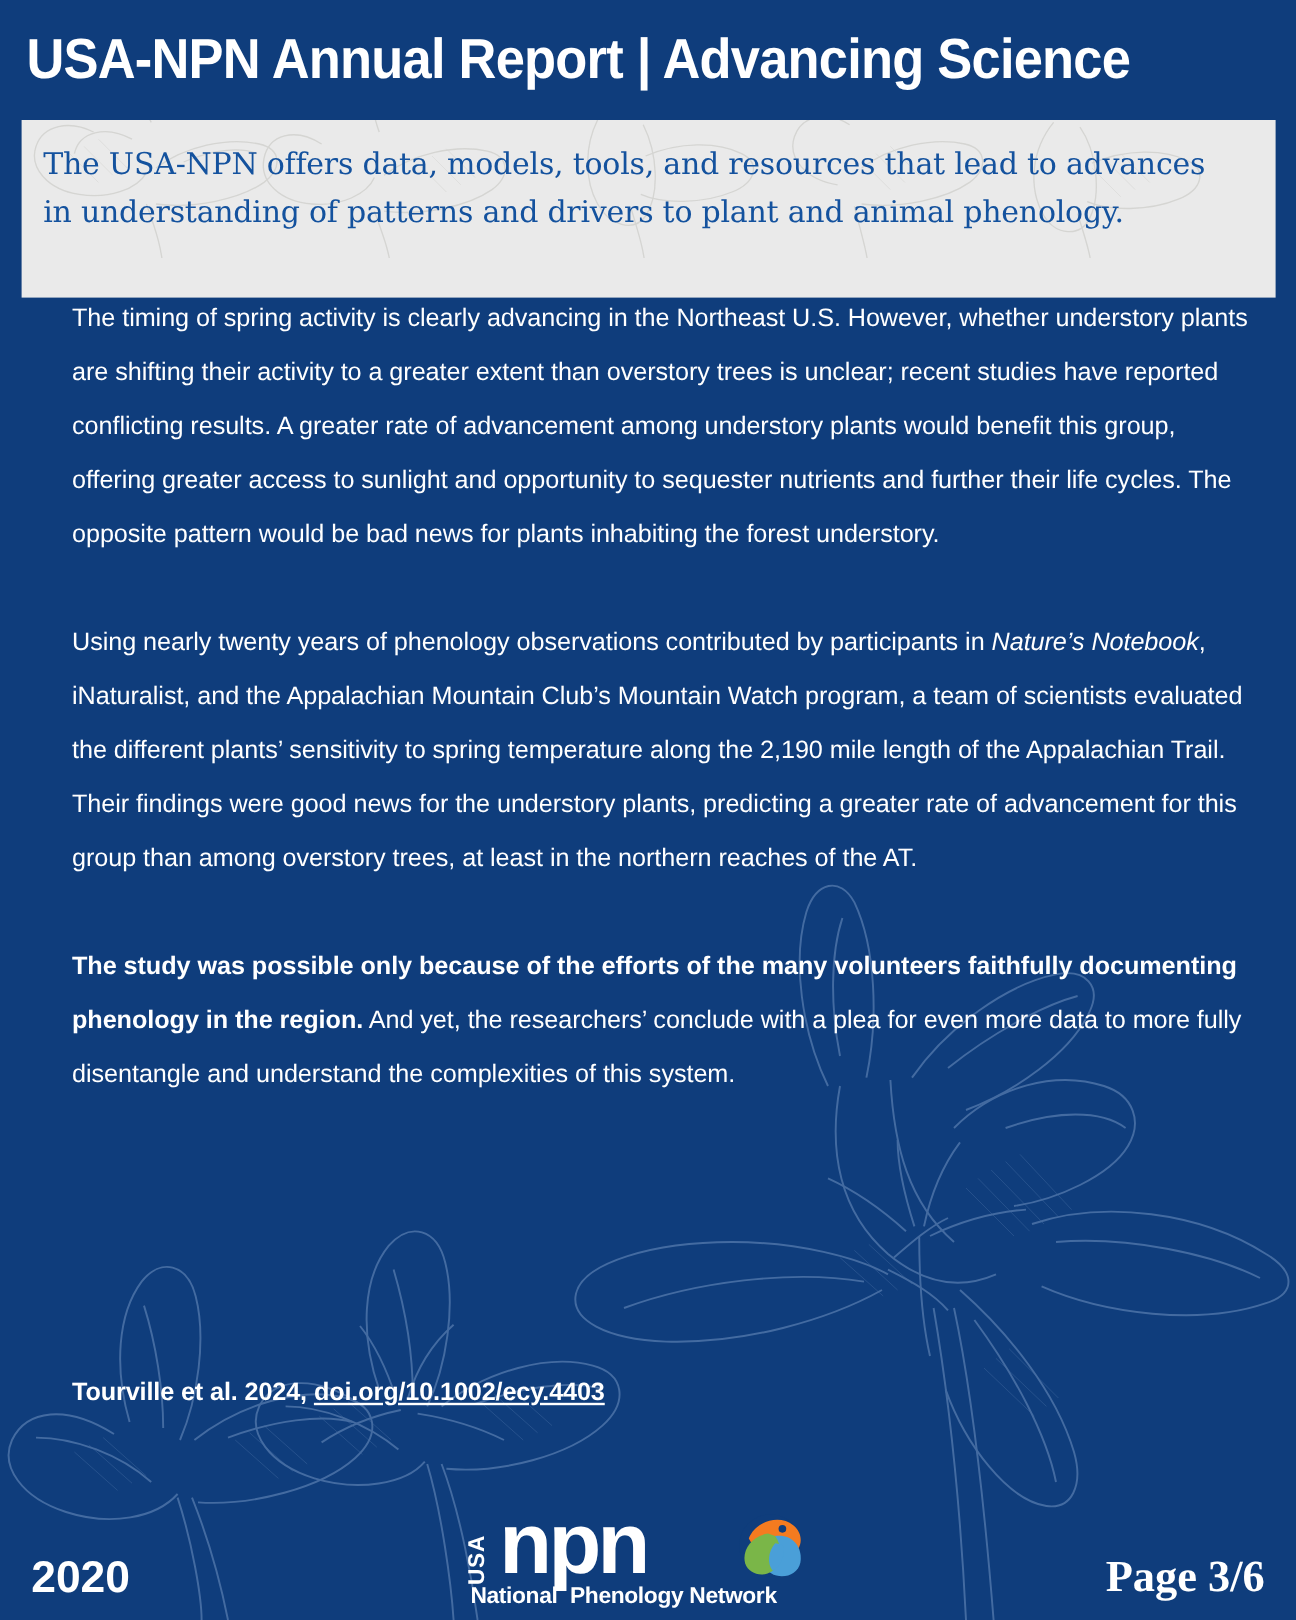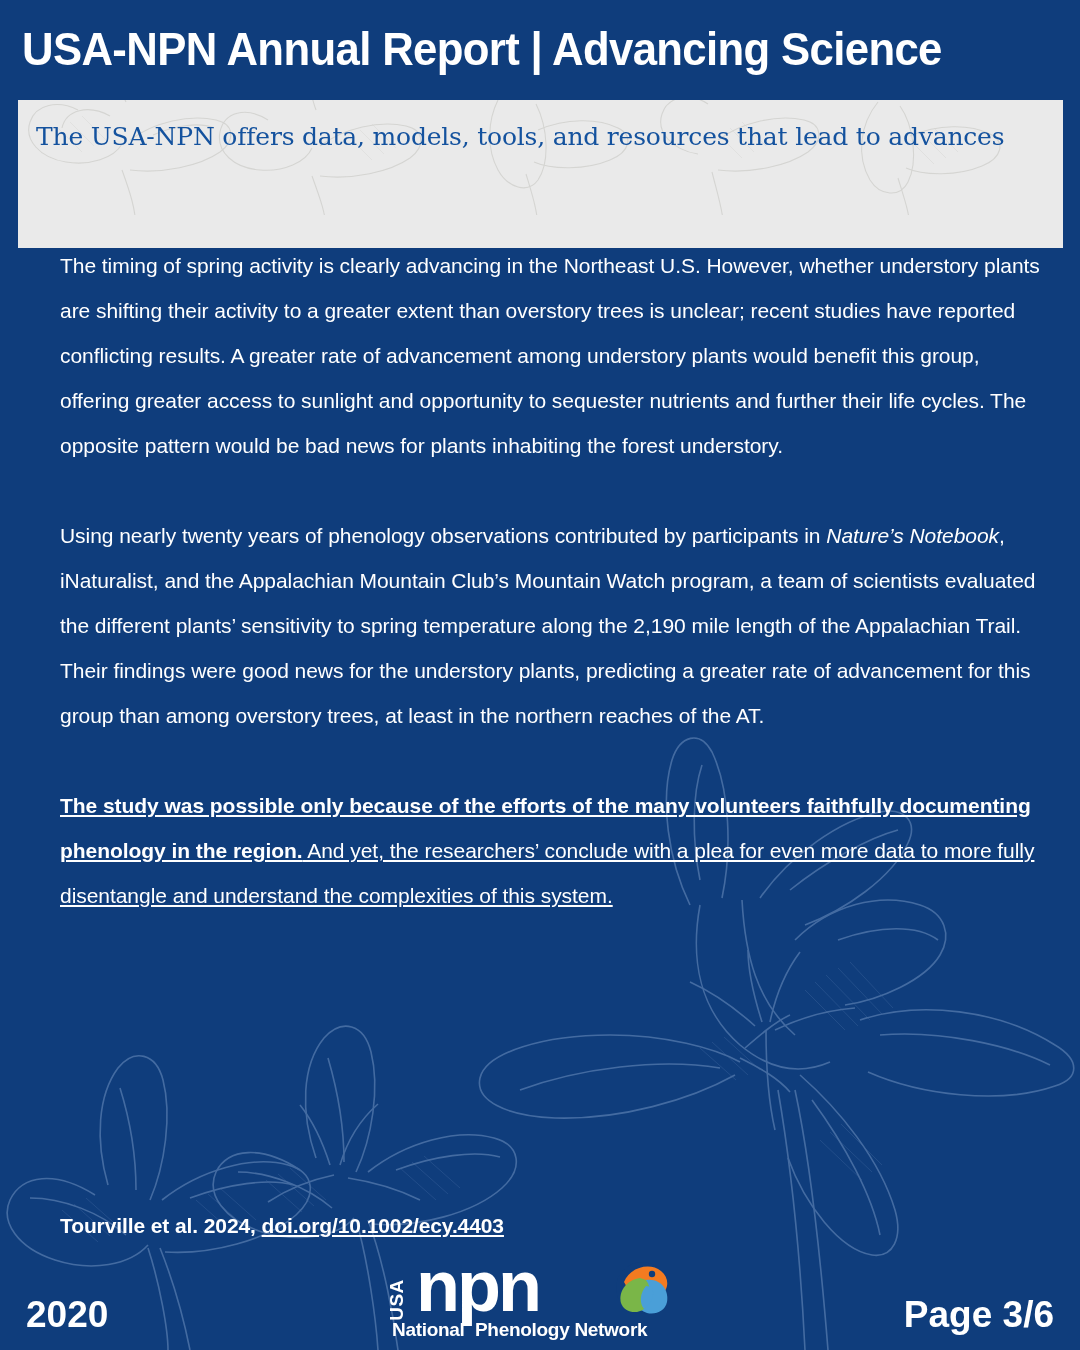--- a/index.html
+++ b/index.html
@@ -82,29 +82,29 @@
     z-index: 3;
     color: #ffffff;
     font-size: 21px;
     line-height: 45px;
     font-family: "Liberation Sans Narrow", "Liberation Sans", sans-serif;
     letter-spacing: -0.05px;
   }
   #body-copy p {
     margin: 0 0 45px 0;
   }
-  #body-copy p:last-of-type { margin-bottom: 0; text-decoration: underline; }
+  #body-copy p:last-of-type { margin-bottom: 0; }
   .em-italic { font-style: italic; }
   .lead-bold { font-weight: bold; }
 
   
   #citation {
     position: absolute;
     left: 60px;
-    top: 1214px;
+    top: 1149px;
     z-index: 3;
     color: #ffffff;
     font-size: 21px;
     font-weight: bold;
     font-family: "Liberation Sans Narrow", "Liberation Sans", sans-serif;
     letter-spacing: -0.1px;
   }
   #citation .doi-link {
     text-decoration: underline;
     color: #ffffff;
@@ -122,21 +122,21 @@
     font-family: "Liberation Sans Narrow", "Liberation Sans", sans-serif;
   }
   #footer-page {
     position: absolute;
     right: 26px;
     bottom: 14px;
     z-index: 4;
     color: #ffffff;
     font-size: 37px;
     font-weight: bold;
-    font-family: Liberation Sans, sans-serif;
+    font-family: Liberation Serif, serif;
   }
 
   
   #npn-logo {
     position: absolute;
     left: 390px;
     bottom: 8px;
     width: 310px;
     height: 86px;
     z-index: 4;
@@ -261,20 +261,21 @@
         <path d="M880 78 C 886 98, 892 114, 892 130"></path>
         <g opacity="0.6" stroke-width="0.7">
           <path d="M700 34 L 724 58 M712 28 L 736 52 M724 22 L 748 46"></path>
           <path d="M892 40 L 916 64 M904 34 L 928 58 M916 28 L 940 52"></path>
         </g>
       </g>
     </svg>
   </div>
   <div class="subtitle-text">
     <div>The USA-NPN offers data, models, tools, and resources that lead to advances</div>
+    <div>in understanding of patterns and drivers to plant and animal phenology.</div>
   </div>
 </div>
 
 <div id="body-copy">
   <p>The timing of spring activity is clearly advancing in the Northeast U.S. However, whether understory plants are shifting their activity to a greater extent than overstory trees is unclear; recent studies have reported conflicting results. A greater rate of advancement among understory plants would benefit this group, offering greater access to sunlight and opportunity to sequester nutrients and further their life cycles. The opposite pattern would be bad news for plants inhabiting the forest understory.</p>
   <p><span>Using nearly twenty years of phenology observations contributed by participants in </span><span class="em-italic">Nature’s Notebook</span><span>, iNaturalist, and the Appalachian Mountain Club’s Mountain Watch program, a team of scientists evaluated the different plants’ sensitivity to spring temperature along the 2,190 mile length of the Appalachian Trail. Their findings were good news for the understory plants, predicting a greater rate of advancement for this group than among overstory trees, at least in the northern reaches of the AT.</span></p>
   <p><span class="lead-bold">The study was possible only because of the efforts of the many volunteers faithfully documenting phenology in the region.</span><span> And yet, the researchers’ conclude with a plea for even more data to more fully disentangle and understand the complexities of this system.</span></p>
 </div>
 
 <div id="citation">

